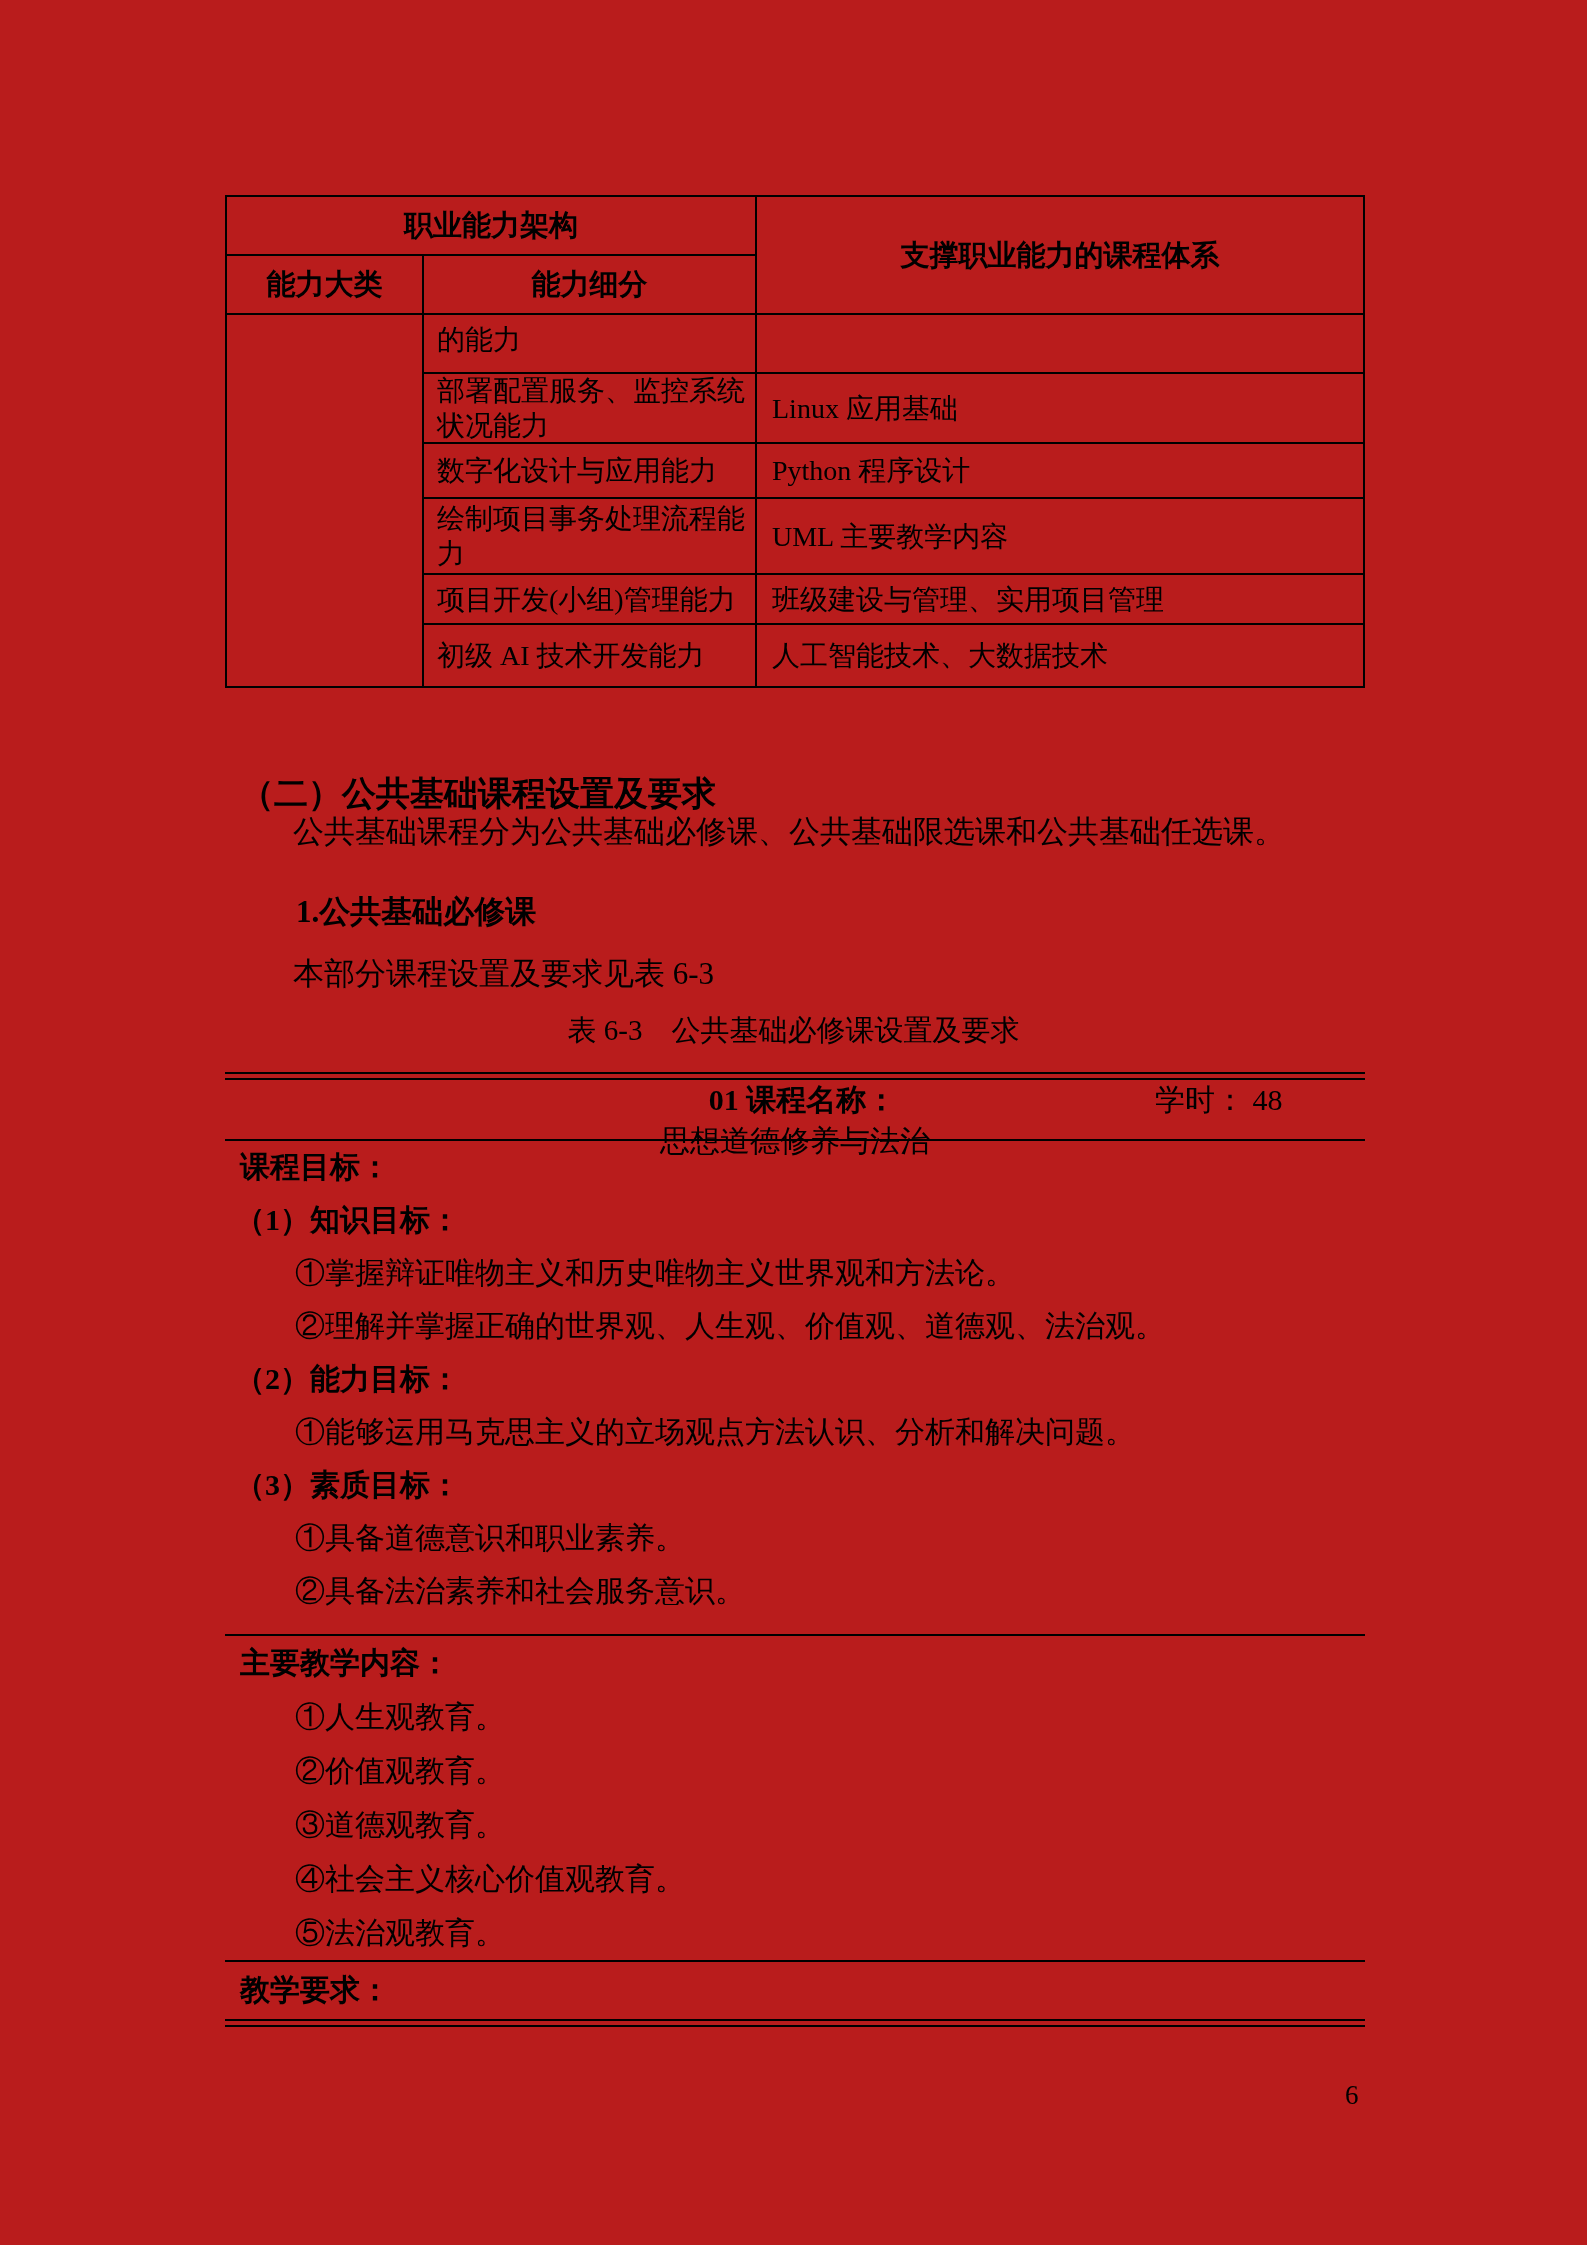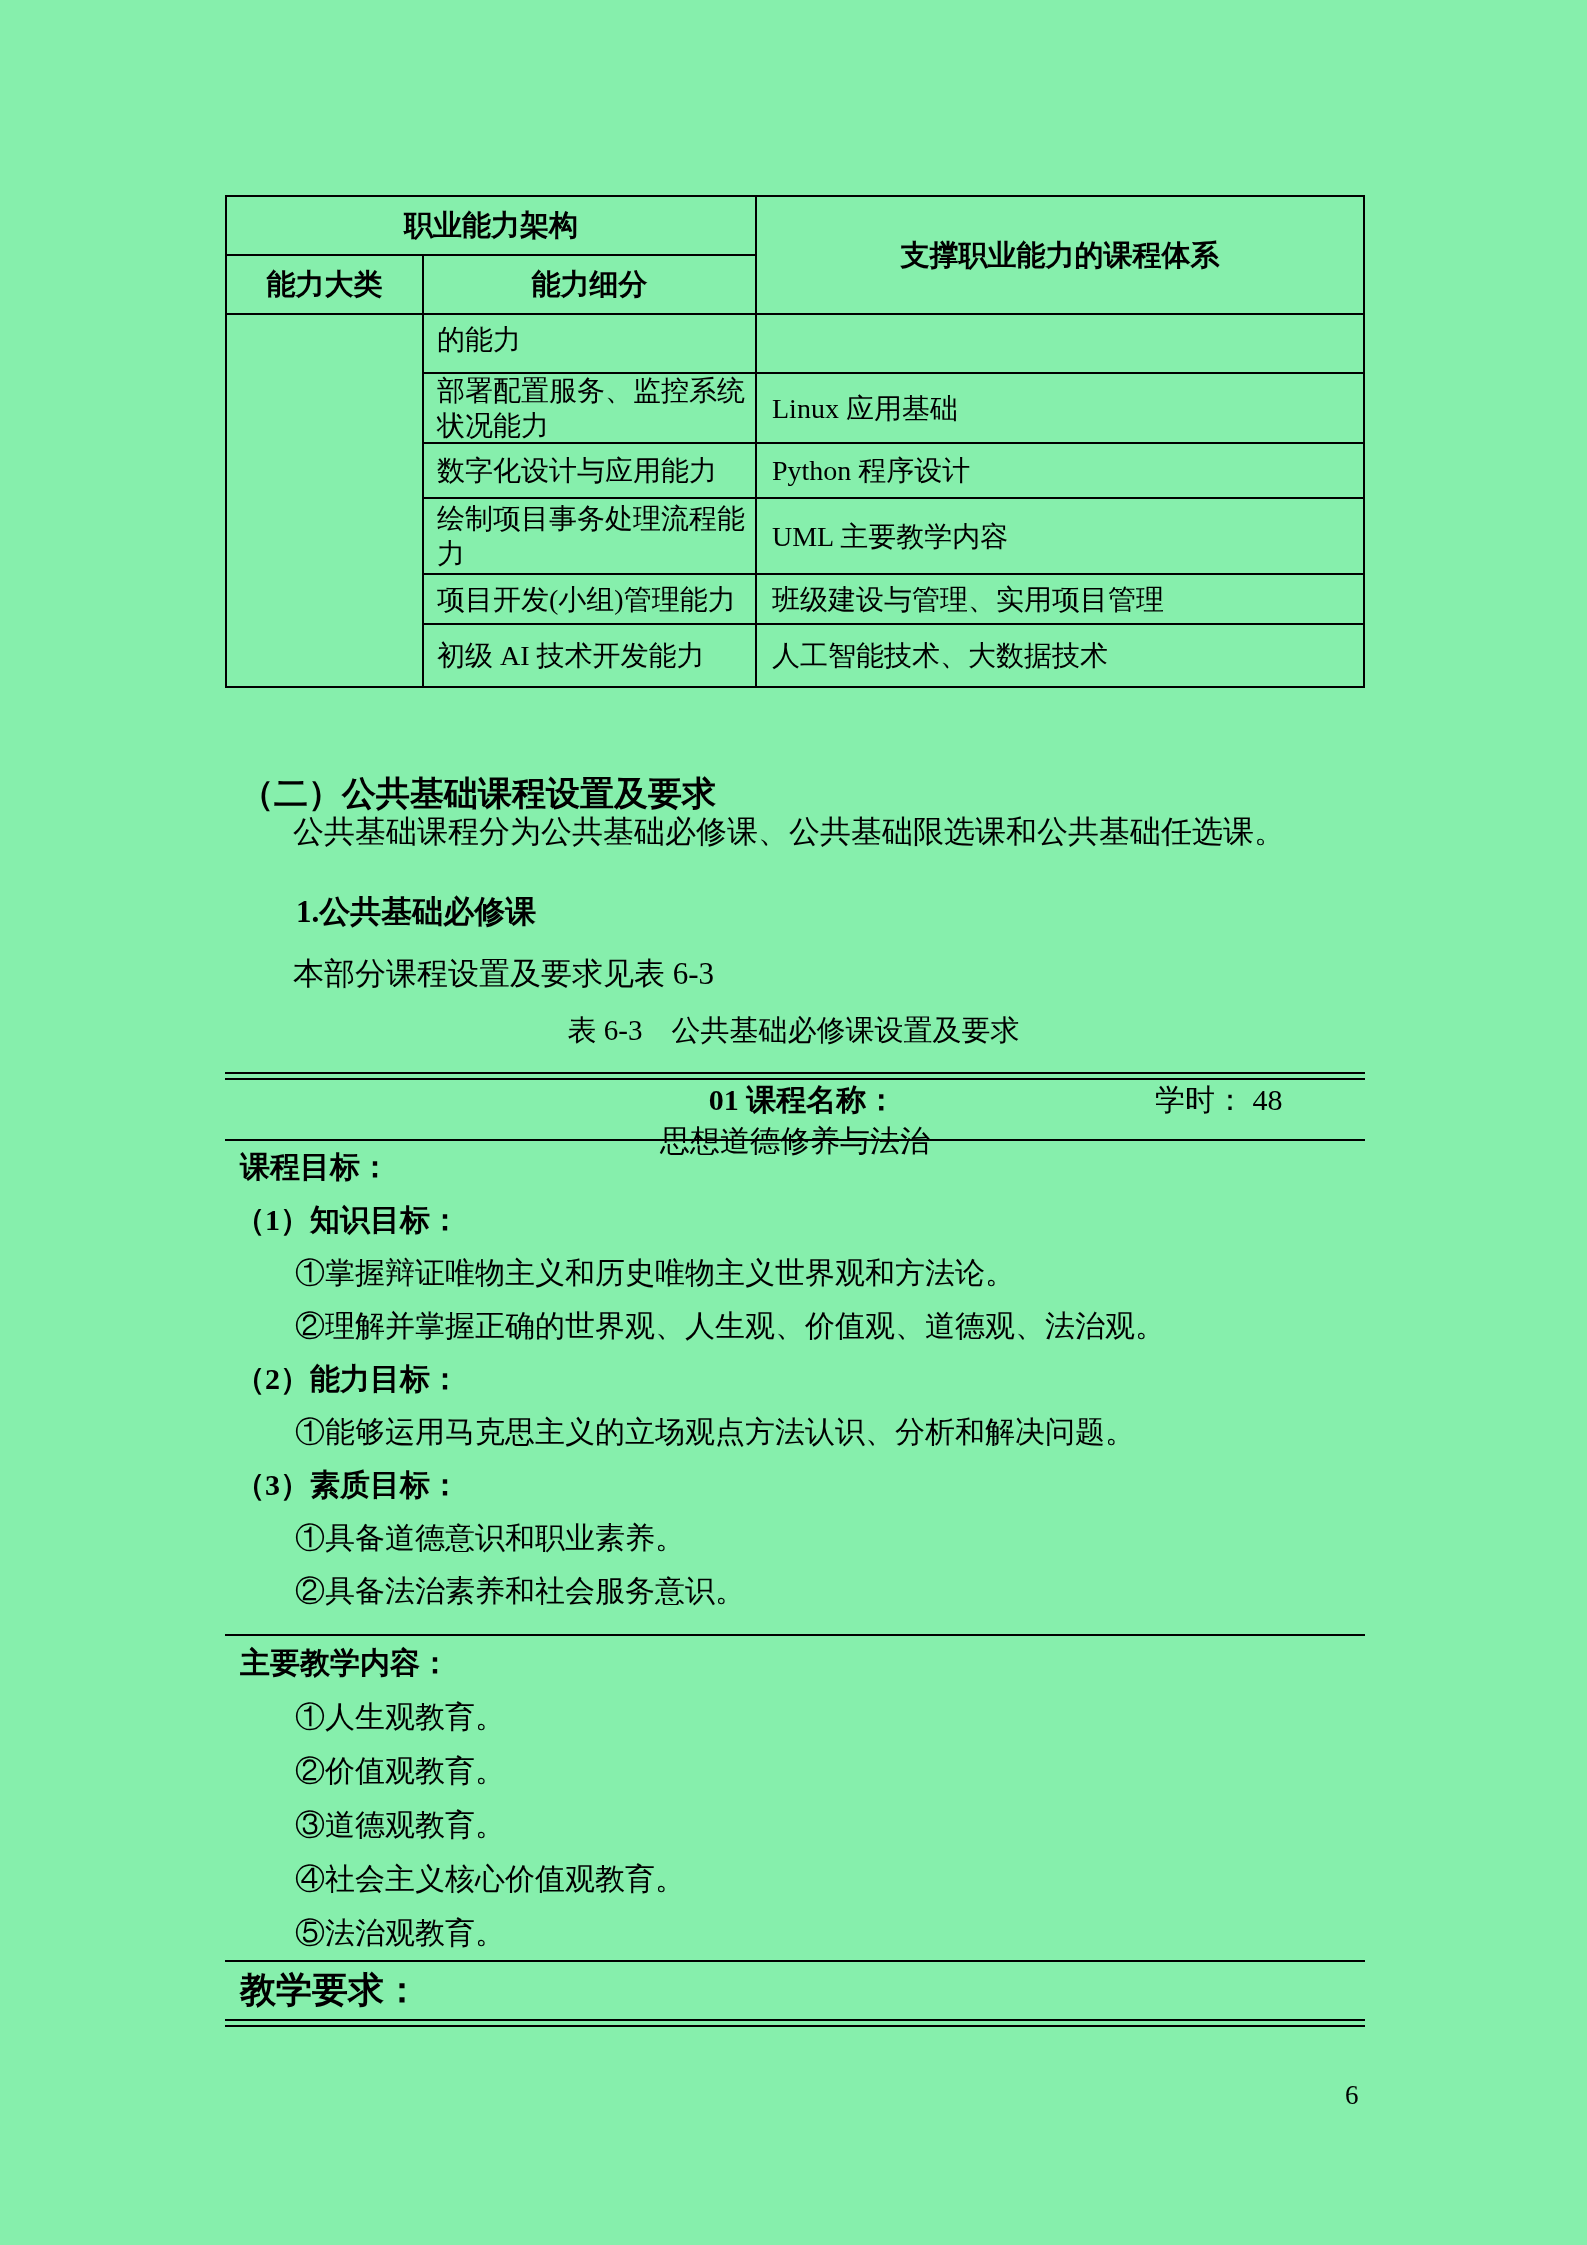--- a/index.html
+++ b/index.html
@@ -1,21 +1,21 @@
 <!DOCTYPE html>
 <html><head>
 <meta charset="utf-8">
 <style>
   * { margin:0; padding:0; box-sizing:border-box; }
   html,body { background:#ffffff; }
   body {
     width:1587px; height:2245px; position:relative;
     font-family:"Liberation Serif", serif; color:#000;
   }
-  .page { position:absolute; inset:0; background:#86efac; }
+  .page { position:absolute; inset:0; background:#b91c1c; }
 
   
   .atable {
     position:absolute; left:225px; top:195px; width:1140px; height:493px;
     border:2px solid #000;
     display:grid;
     grid-template-columns:197px 333px 1fr;
     grid-template-rows:59px 59px 59px 70px 55px 76px 50px 61px;
   }
   .cell {
@@ -54,21 +54,21 @@
   .dline  { height:8px; border-top:2px solid #000; border-bottom:2px solid #000; }
   .hrline { height:0; border-top:2px solid #000; }
   .crow   { height:59px; position:relative; display:flex; align-items:center; font-size:30px;flex-direction:column; }
   .crow .clabel { font-weight:bold; padding-left:15px; }
   .hours  { position:absolute; left:930px; }
   .hours .hlabel { font-weight:normal; }
   .line   { display:flex; align-items:center; font-size:30px; }
   .goals .line { height:53px; }
   .goals  { padding-bottom:16px; }
   .contents .line { height:54px; }
-  .reqrow { height:57px; display:flex; align-items:center; font-size:36px; font-weight:bold; padding-left:15px; }
+  .reqrow { height:57px; display:flex; align-items:center; font-size:30px; font-weight:bold; padding-left:15px; }
   .ind-label { padding-left:15px; font-weight:bold; }
   .ind-group { padding-left:10px; font-weight:bold; }
   .ind-item  { padding-left:70px; }
 
   .pagenum { position:absolute; left:1345px; top:2080px; font-size:27px; }
 </style>
 </head>
 <body>
 
 <div class="page">

